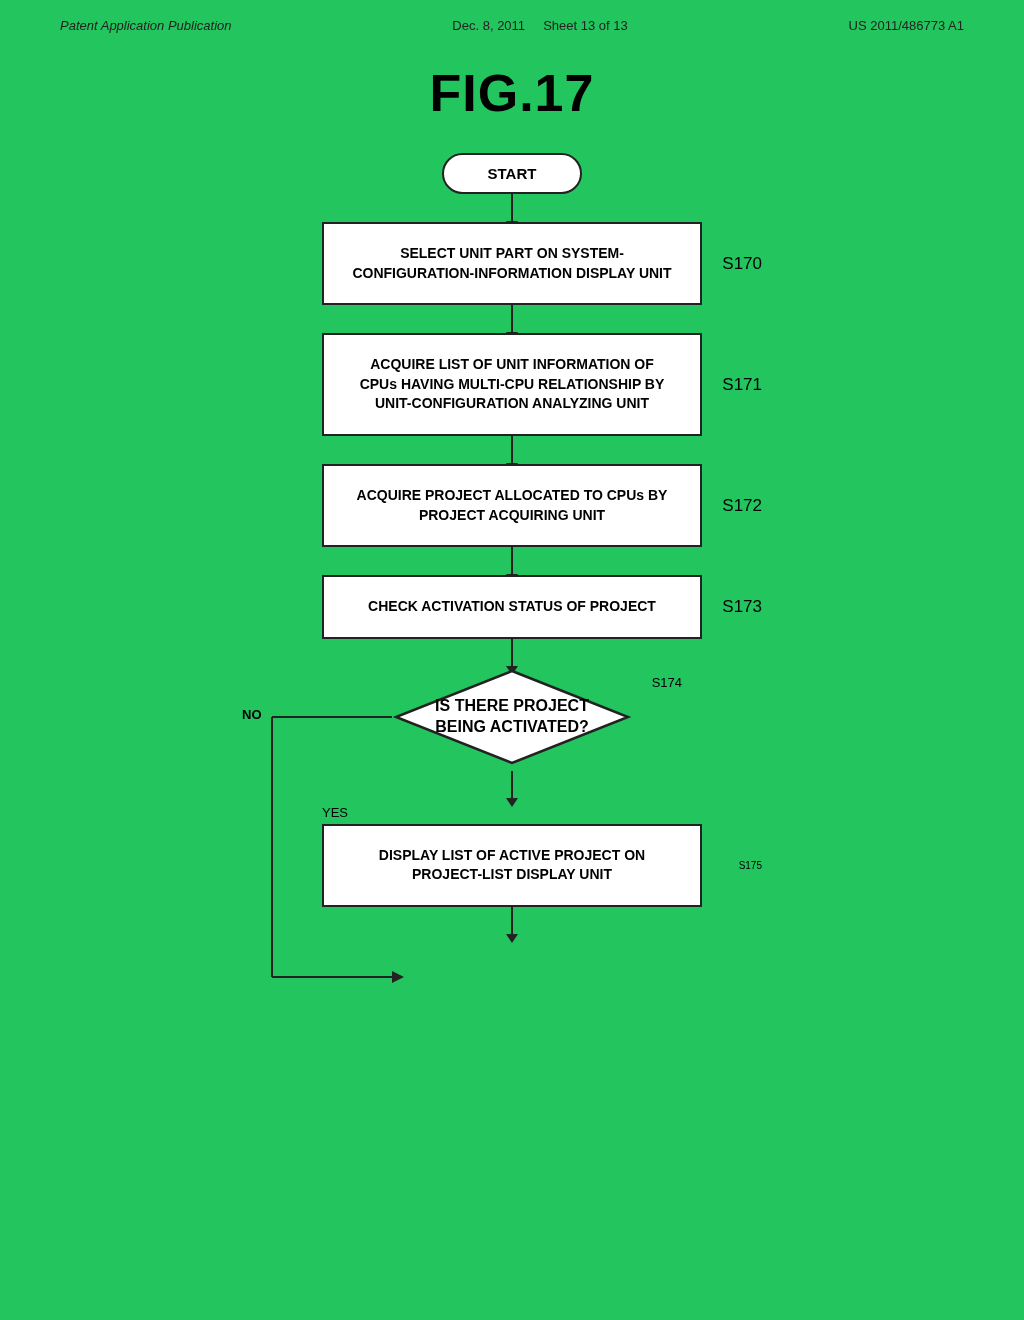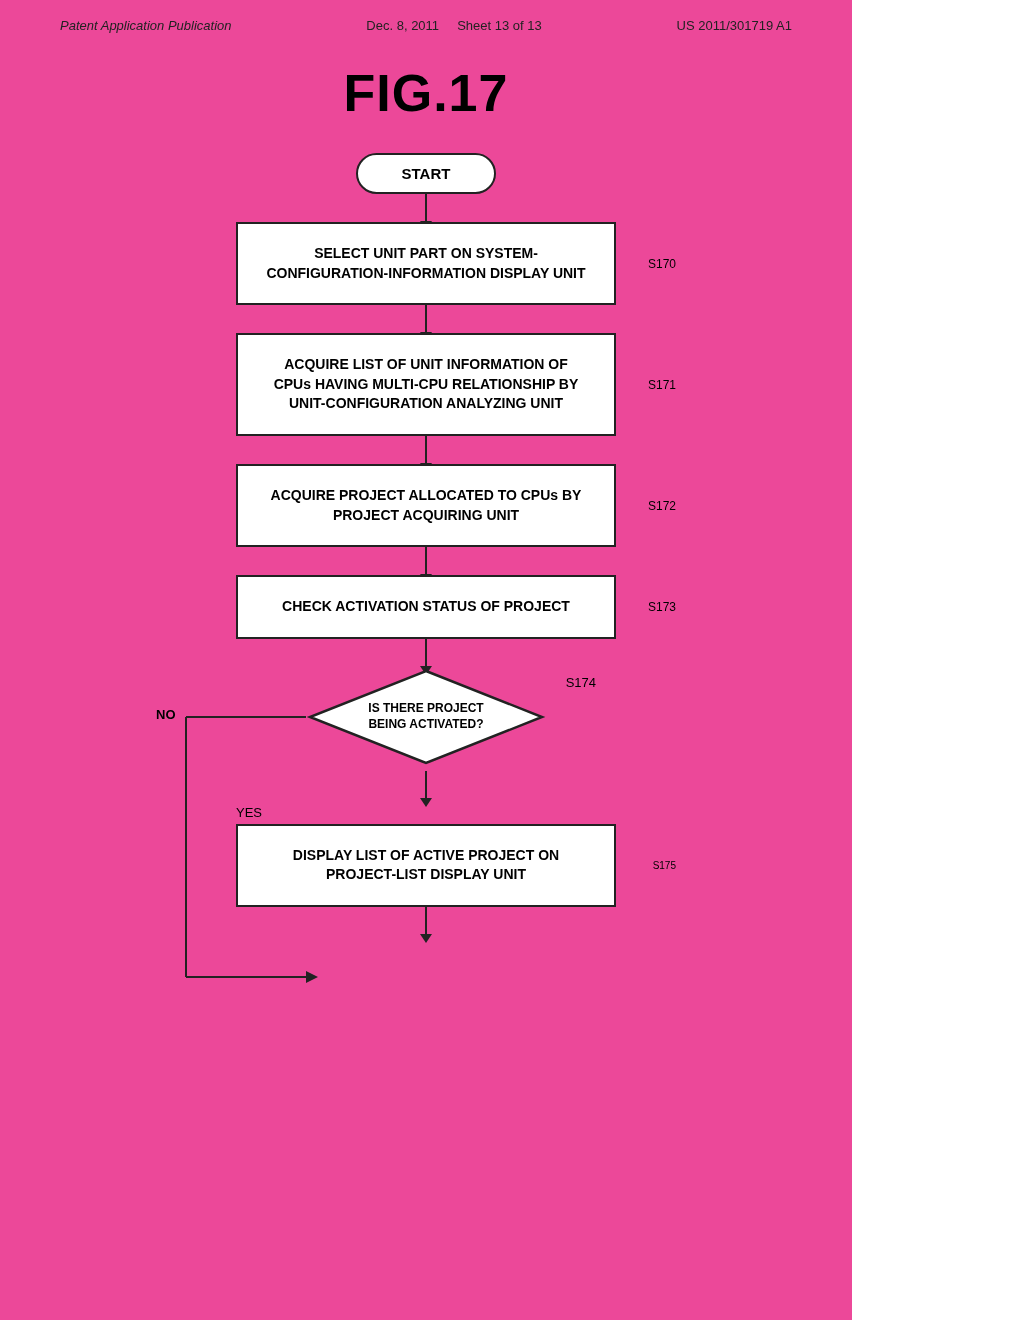--- a/index.html
+++ b/index.html
@@ -5,23 +5,23 @@
     * { box-sizing: border-box; margin: 0; padding: 0; }
     body {
       background: #ffffff;
       font-family: Arial, sans-serif;
       width: 1024px;
       min-height: 1320px;
       position: relative;
       overflow: hidden;
     }
     .page {
-      width: 852px;
+      width: 1024px;
       min-height: 1320px;
-      background: #ec4899;
+      background: #22c55e;
       position: relative;
       padding: 0;
     }
     .header {
       display: flex;
       justify-content: space-between;
       align-items: center;
       padding: 18px 60px 0 60px;
       font-size: 13px;
       color: #222;
@@ -71,21 +71,21 @@
       background: #fff;
       font-size: 14px;
       font-weight: bold;
       text-align: center;
       padding: 20px 18px;
       width: 380px;
       line-height: 1.4;
     }
     
     .step-label {
-      font-size: 12px;
+      font-size: 17px;
       position: absolute;
       right: -60px;
       top: 50%;
       transform: translateY(-50%);
       white-space: nowrap;
     }
     .step-row {
       position: relative;
       display: flex;
       align-items: center;
@@ -96,21 +96,21 @@
 <body>
 
 <div class="page">
 
   <div class="header">
     <div class="header-left">Patent Application Publication</div>
     <div class="header-center">
       <span>Dec. 8, 2011</span>&nbsp;&nbsp;&nbsp;&nbsp;
       <span>Sheet 13 of 13</span>
     </div>
-    <div class="header-right">US 2011/301719 A1</div>
+    <div class="header-right">US 2011/486773 A1</div>
   </div>
 
   <div class="diagram-area">
     <div class="fig-title">FIG.17</div>
 
     <div class="flowchart">
 
       <div class="step-row">
         <div class="stadium">START</div>
       </div>
@@ -166,21 +166,21 @@
 
         <span style="font-size:13px;position:absolute;right:180px;top:36px;">S174</span>
       </div>
 
       <div style="position:relative;width:700px;display:flex;flex-direction:column;align-items:center;">
 
         <div style="position:relative;">
           <svg width="240" height="100">
             <polygon points="120,4 236,50 120,96 4,50" fill="white" stroke="#222" stroke-width="2.5"></polygon>
           </svg>
-          <div style="position:absolute;top:0;left:0;width:240px;height:100px;display:flex;align-items:center;justify-content:center;text-align:center;font-size:12px;font-weight:bold;line-height:1.3;">
+          <div style="position:absolute;top:0;left:0;width:240px;height:100px;display:flex;align-items:center;justify-content:center;text-align:center;font-size:16px;font-weight:bold;line-height:1.3;">
             IS THERE PROJECT<br>BEING ACTIVATED?
           </div>
         </div>
 
         <div style="position:absolute;left:80px;top:40px;font-size:13px;font-weight:bold;">NO</div>
 
         <svg style="position:absolute;top:0;left:0;width:700px;height:350px;pointer-events:none;overflow:visible;">
 
           <line x1="230" y1="50" x2="110" y2="50" stroke="#222" stroke-width="2"></line>
 

